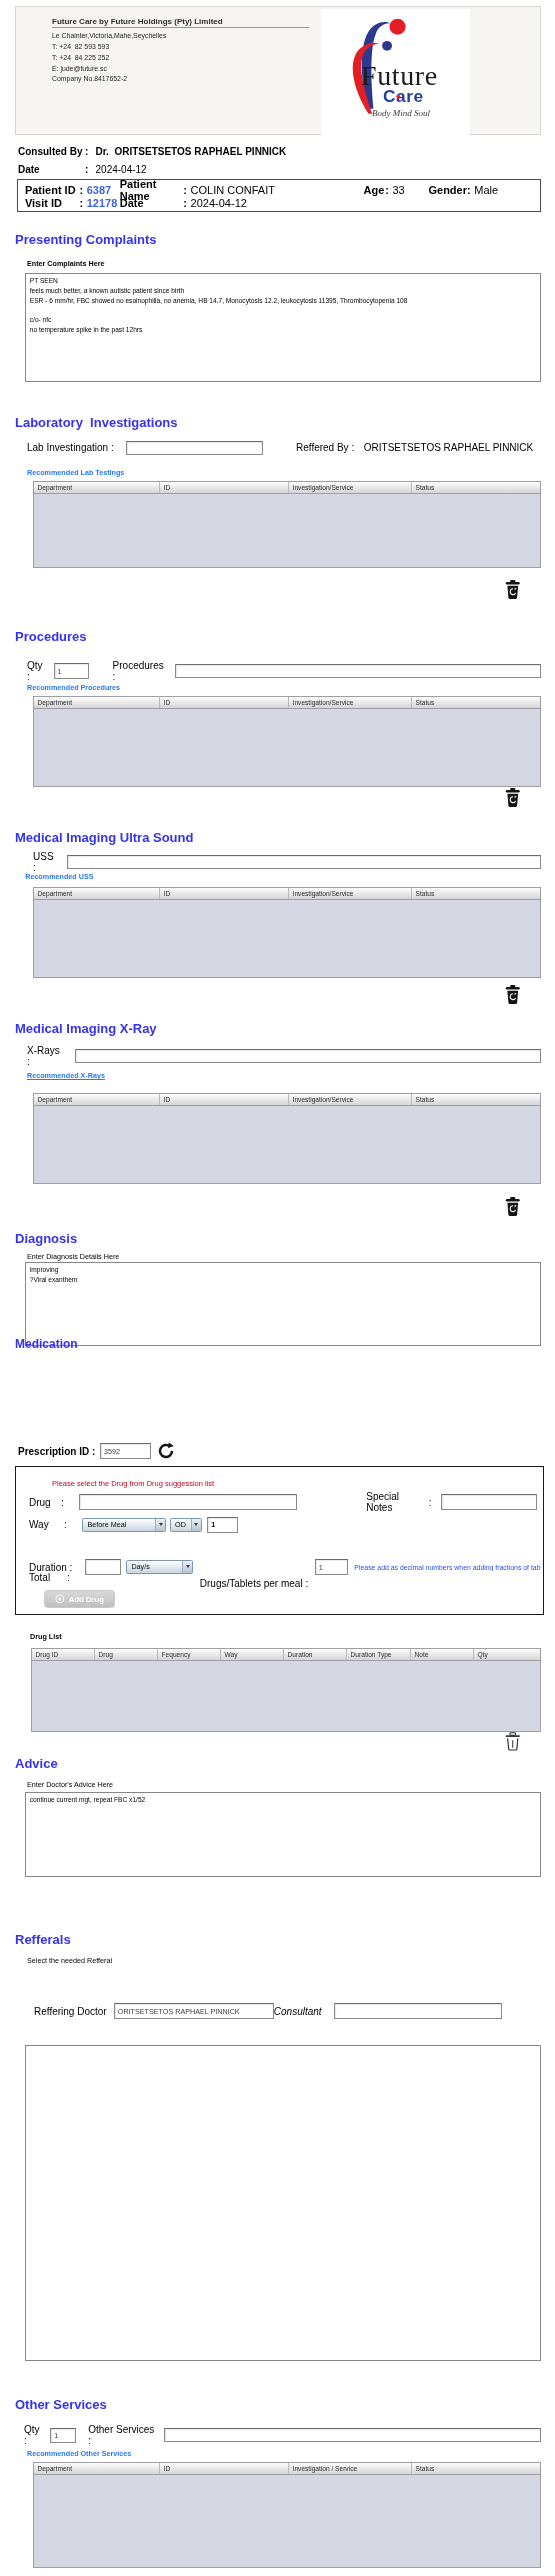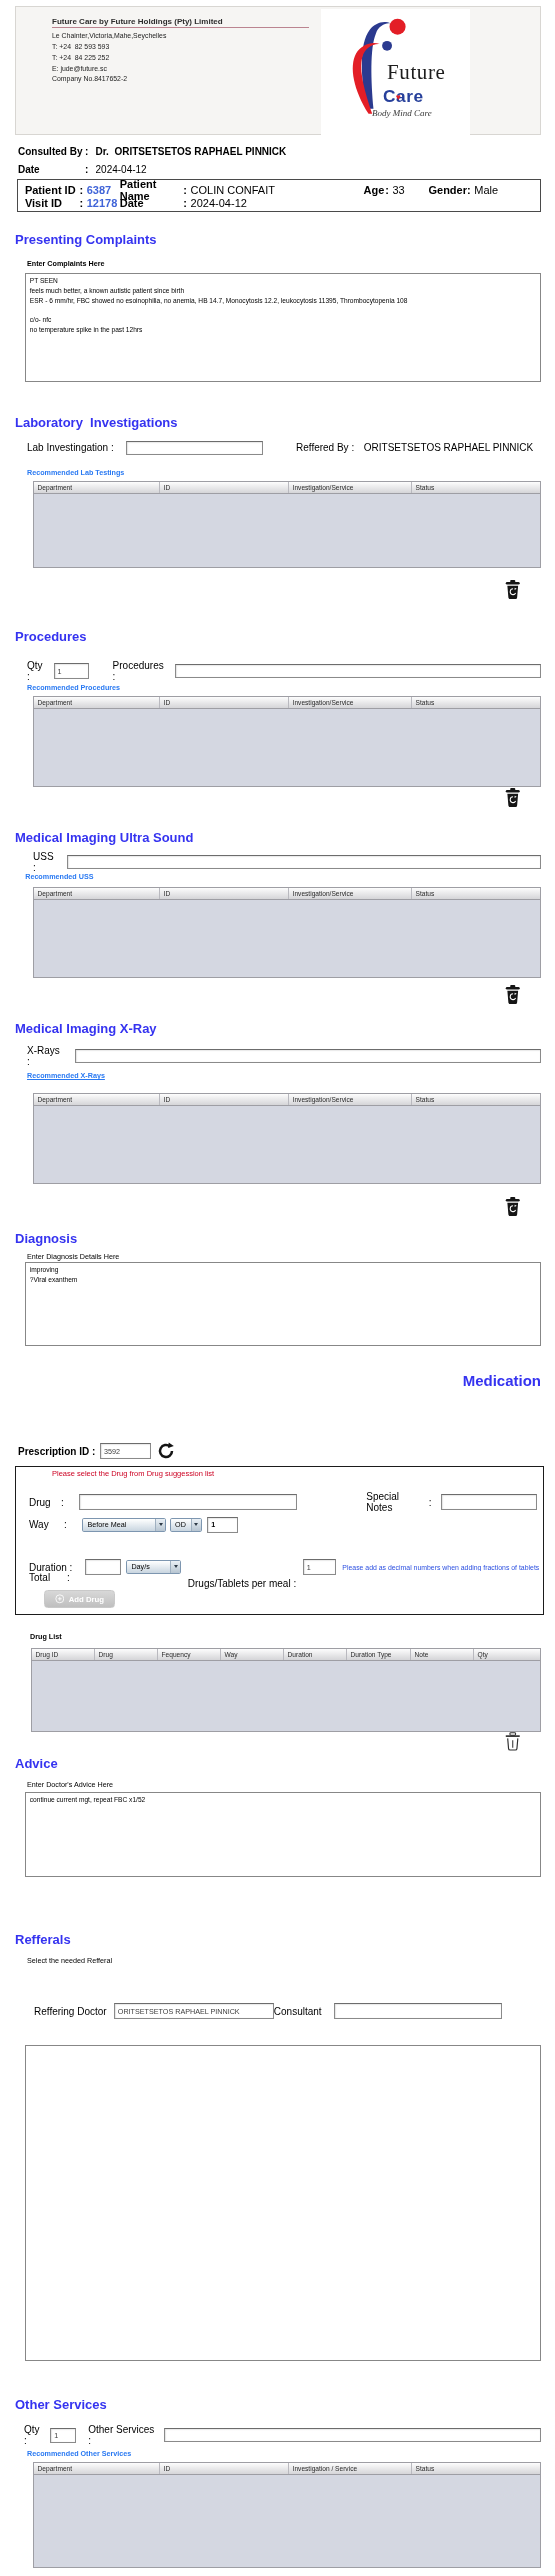--- a/index.html
+++ b/index.html
@@ -10,22 +10,22 @@
 
   
   .header-card { position:absolute; left:15px; top:6px; width:526px; height:129px;
                  background:#f6f5f3; border:0.6px solid #d8d6d2; }
   .company { position:absolute; left:36px; top:9.6px; width:257px; }
   .company-name { font-size:8px; font-weight:bold; color:#2e2e2e; padding-bottom:1.8px;
                   border-bottom:1.2px solid #bb8490; margin-bottom:3px; white-space:pre; }
   .addr-line { font-size:6.9px; color:#222; line-height:1.55; white-space:pre; }
   .logo { position:absolute; left:305px; top:1.8px; width:149px; height:126px; background:#fff; }
   .logo svg.fmark { position:absolute; left:4.8px; top:1.2px; }
-  .logo-future { position:absolute; left:66px; top:51px; font-family:"Liberation Serif", serif;
-                 font-size:21px; color:#1d1d1d; letter-spacing:0.6px; }
+  .logo-future { position:absolute; left:40px; top:51px; font-family:"Liberation Serif", serif;
+                 font-size:28px; color:#1d1d1d; letter-spacing:0.6px; }
   .logo-care { position:absolute; left:62px; top:77px; font-weight:bold; font-size:17.3px;
                color:#27409b; letter-spacing:0.6px; }
   .logo-care .heart { position:absolute; left:13px; top:6px; font-size:8.4px; color:#e31e26; }
   .logo-tagline { position:absolute; left:51px; top:99px; font-family:"Liberation Serif", serif;
                   font-style:italic; font-size:9px; color:#3a3a3a; white-space:pre; }
 
   .row { display:flex; align-items:center; }
   .lb { font-size:10px; }
   .b  { font-weight:bold; }
   .pre { white-space:pre; }
@@ -105,21 +105,21 @@
         <path d="M62 160 C54 110 50 55 68 32 C76 22 90 16 102 22 C94 20 82 26 78 38 C68 62 70 115 74 160 Z" fill="#2b3a8f"></path>
         <circle cx="113" cy="27" r="13" fill="#e31e26"></circle>
         <path d="M66 168 C42 130 34 92 46 70 C54 56 72 50 84 55 C72 54 60 62 56 76 C50 98 60 132 72 168 Z" fill="#e31e26"></path>
         <circle cx="96" cy="58" r="8" fill="#2b3a8f"></circle>
       </svg>
       <div class="logo-future">Future</div>
       <div class="logo-care">
         <span>Care</span>
         <span class="heart">♥</span>
       </div>
-      <div class="logo-tagline">Body Mind Care</div>
+      <div class="logo-tagline">Body Mind Soul</div>
     </div>
   </div>
 
   <div class="abs row" style="top:146px; left:18px;">
     <span class="lb b w112">Consulted By</span>
     <span class="lb b">:</span>
     <span class="lb b pre" style="margin-left:7.2px;">Dr.  ORITSETSETOS RAPHAEL PINNICK</span>
   </div>
   <div class="abs row" style="top:164px; left:18px;">
     <span class="lb b w112">Date</span>
@@ -287,34 +287,34 @@
         <path d="M15 12.4 l3.2 1.6 -3.3 1.6 Z" fill="#fff"></path>
       </svg>
     </span>
   </div>
 
   <div class="abs ttl" style="top:1231px;">Diagnosis</div>
   <div class="abs sub" style="top:1252px;">Enter Diagnosis Details Here</div>
   <textarea class="abs memo" style="top: 1262px; height: 84px;" spellcheck="false">improving
 ?Viral exanthem</textarea>
 
-  <div class="abs ttl" style="top:1372px; font-size:15px;text-align:right;">Medication</div>
+  <div class="abs ttl" style="top:1337px; font-size:12px;">Medication</div>
   <div class="abs row" style="top:1442px; left:18px;">
     <span class="lb b">Prescription ID :</span>
     <input class="inp rx-inp" style="margin-left: 4.8px; height: 15.5px;" value="3592">
     <span class="refresh">
       <svg width="18" height="18" viewBox="0 0 30 30">
         <path d="M25 15 a10 10 0 1 1 -3.4-7.5" fill="none" stroke="#141414" stroke-width="4.2"></path>
         <polygon points="19.5,1 28,6.8 18.6,9.8" fill="#141414"></polygon>
       </svg>
     </span>
   </div>
 
   <div class="medbox">
-    <div class="mrow" style="left:12px; top:2px;padding-left:24px;">
+    <div class="mrow" style="left:12px; top:12px;padding-left:24px;">
       <span class="warn">Please select the Drug from Drug suggession list</span>
     </div>
     <div class="mrow" style="left:13px; top:24px; right:6px;">
       <span class="lb" style="width:35px;">Drug</span>
       <span class="lb">:</span>
       <input class="inp" style="margin-left: 15.5px; width: 238px; height: 15.5px;">
       <span class="lb" style="margin-left:49px;padding-left:20px;">Special Notes</span>
       <span class="lb" style="margin-left:6px;">:</span>
       <input class="inp" style="margin-left: 9.6px; width: 96px; height: 15.5px;">
     </div>
@@ -327,21 +327,21 @@
       </span>
       <span class="select" style="margin-left:3.6px; width:32px;">
         <span class="sel-val">OD</span>
         <span class="sel-btn"></span>
       </span>
       <input class="inp" style="margin-left: 5.4px; width: 31px; height: 15.5px; font-weight: bold; color: rgb(0, 0, 0);" value="1">
     </div>
     <div class="mrow" style="left:13px; top:78px; right:2.4px;">
       <span class="lb" style="width:51px;">Duration :</span>
       <input class="inp" style="margin-left: 5.4px; width: 36px; height: 15.5px;">
-      <span class="select" style="margin-left:4.8px; width:55px;">
+      <span class="select" style="margin-left:4.8px; width:67px;">
         <span class="sel-val">Day/s</span>
         <span class="sel-btn"></span>
       </span>
       <span class="lb" style="margin-left:6.6px;margin-top:33px;">Drugs/Tablets per meal :</span>
       <input class="inp" style="margin-left: 6.6px; width: 33px; height: 15.5px;" value="1">
       <span class="notetxt" style="margin-left:6.6px; flex:1;">Please add as decimal numbers when adding fractions of tablets (eg...</span>
     </div>
     <div class="mrow" style="left:13px; top:105px;">
       <span class="lb" style="width:38px;">Total</span>
       <span class="lb">:</span>
@@ -385,21 +385,21 @@
 
   <div class="abs ttl" style="top:1756px;">Advice</div>
   <div class="abs sub" style="top:1780px;">Enter Doctor's Advice Here</div>
   <textarea class="abs memo" style="top: 1792px; height: 85px;" spellcheck="false">continue current mgt, repeat FBC x1/52</textarea>
 
   <div class="abs ttl" style="top:1932px;">Refferals</div>
   <div class="abs sub" style="top:1956px;">Select the needed Refferal</div>
   <div class="abs row" style="top:2003px;">
     <span class="lb" style="margin-left:19px;">Reffering Doctor</span>
     <input class="inp" style="margin-left: 7.2px; width: 160px; height: 16px;" value="ORITSETSETOS RAPHAEL PINNICK">
-    <span class="lb" style="">Consultant</span>
+    <span class="lb" style="font-style:italic;">Consultant</span>
     <input class="inp" style="margin-left: 12px; width: 168px; height: 16px;">
   </div>
   <div class="abs" style="top:2045px; left:25px; width:516px; height:316px; background:#fff; border:0.6px solid #878787;"></div>
 
   <div class="abs ttl" style="top:2397px;">Other Services</div>
   <div class="abs row" style="top:2424px;">
     <span class="lb" style="margin-left:9px;">Qty :</span>
     <input class="inp" style="margin-left: 6px; width: 26px; height: 15px;" value="1">
     <span class="lb" style="margin-left:12px;">Other Services :</span>
     <input class="inp" style="margin-left: 7.2px; width: 394px;">

